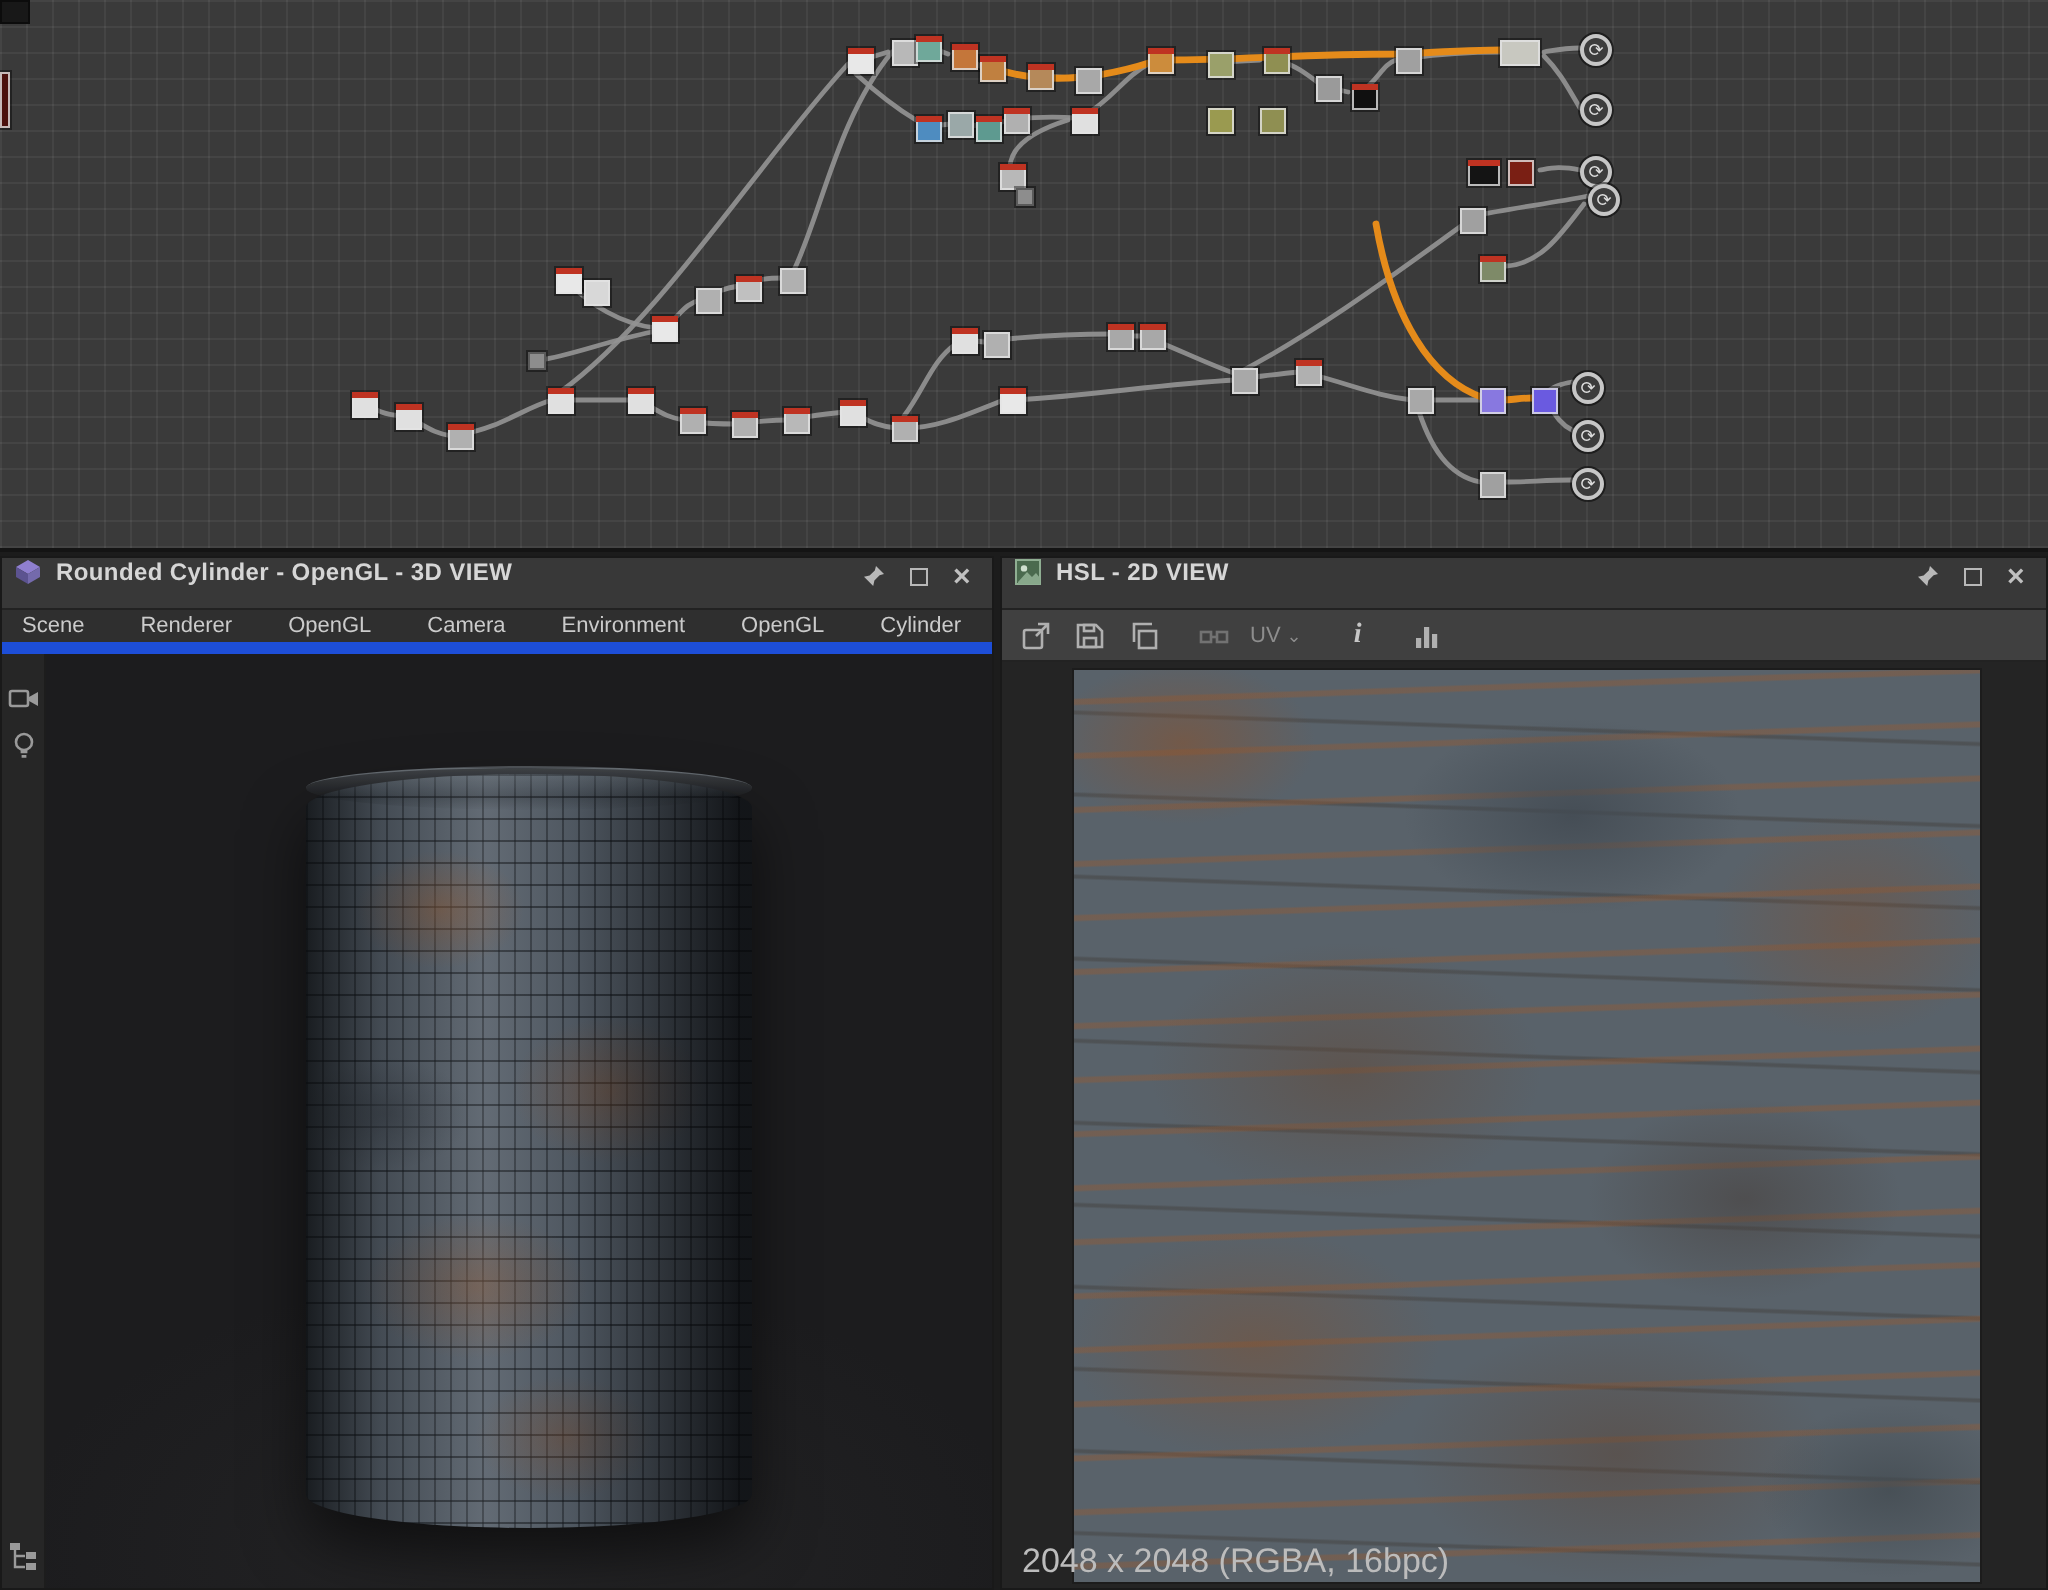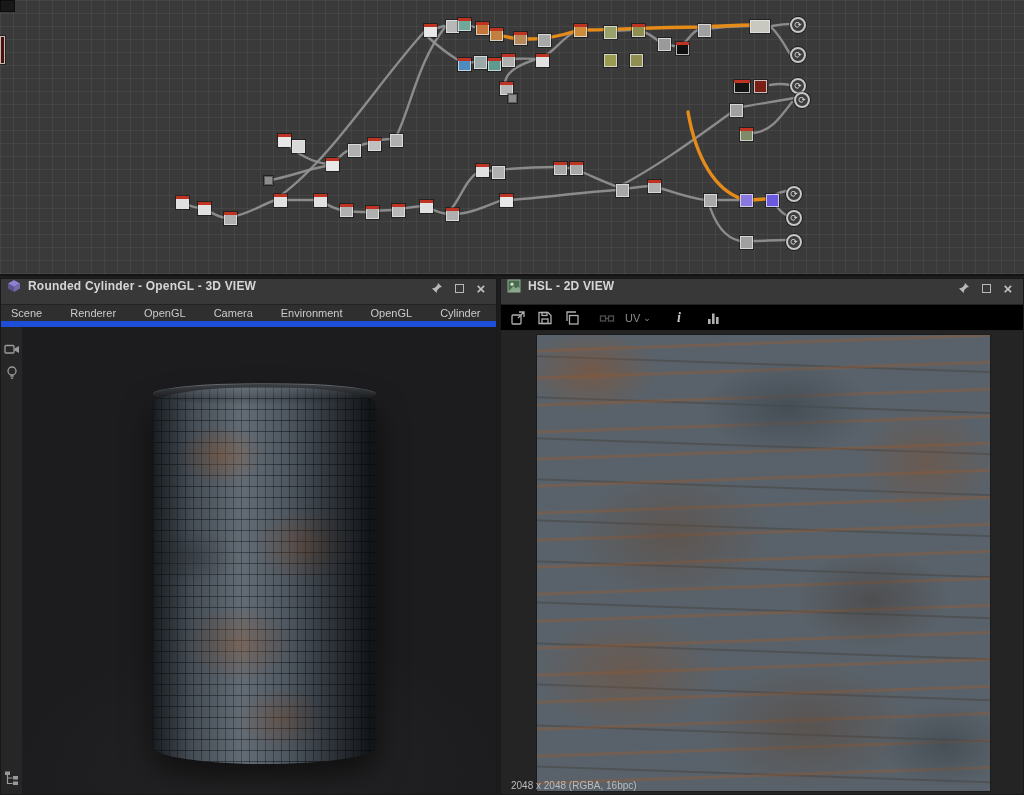--- a/index.html
+++ b/index.html
@@ -67,21 +67,21 @@
       radial-gradient(64px 44px at 58% 88%, rgba(122,76,46,.42), transparent 70%),
       radial-gradient(60px 40px at 18% 45%, rgba(60,66,74,.7), transparent 70%),
       repeating-linear-gradient(180deg, rgba(14,17,21,.55) 0 1px, transparent 1px 11px),
       repeating-linear-gradient(90deg, rgba(14,17,21,.42) 0 1px, transparent 1px 8px);
     box-shadow:0 14px 30px rgba(0,0,0,.55);}
   .cyltop{position:absolute;left:0;top:-4px;width:100%;height:22px;border-radius:50%;
     background:linear-gradient(180deg, rgba(130,140,148,.35), rgba(30,34,38,.25) 70%, transparent);
     border-top:1px solid rgba(170,180,188,.35);}
 
   
-  .toolbar2d{height:26px;background:#000000;display:flex;align-items:center;gap:9px;
+  .toolbar2d{height:26px;background:#404040;display:flex;align-items:center;gap:9px;
     padding:0 8px;border-bottom:1px solid #222;}
   .tool{width:18px;height:18px;display:flex;align-items:center;justify-content:center;}
   .tool.dim{opacity:.45;}
   .uvdrop{font-size:11px;color:#8d8d8d;display:flex;align-items:center;gap:3px;}
   .uvdrop .caret{font-size:9px;}
   .infoi{font-family:"Liberation Serif",serif;font-style:italic;font-weight:bold;
     font-size:14px;color:#c6c6c6;}
   .v2body{position:absolute;left:0;top:52px;right:0;bottom:0;background:#242424;}
   .tex2d{position:absolute;left:36px;top:4px;width:453px;height:456px;
     background-color:#59626a;
@@ -90,21 +90,21 @@
       radial-gradient(120px 70px at 55% 16%, rgba(66,74,82,.85), transparent 70%),
       radial-gradient(100px 80px at 86% 28%, rgba(130,78,44,.4), transparent 70%),
       radial-gradient(140px 92px at 30% 44%, rgba(98,72,54,.5), transparent 70%),
       radial-gradient(112px 72px at 74% 58%, rgba(70,62,58,.55), transparent 70%),
       radial-gradient(132px 82px at 20% 74%, rgba(126,80,48,.46), transparent 70%),
       radial-gradient(150px 92px at 60% 86%, rgba(90,68,54,.5), transparent 70%),
       radial-gradient(92px 62px at 90% 90%, rgba(66,74,80,.75), transparent 70%),
       repeating-linear-gradient(178deg, transparent 0 14px, rgba(152,90,48,.4) 15px 17px, transparent 18px 27px),
       repeating-linear-gradient(2deg, transparent 0 23px, rgba(58,52,46,.35) 24px 25px, transparent 26px 41px);
     box-shadow:0 0 0 1px #1c1c1c;}
-  .status2d{position:absolute;left:10px;bottom:3px;font-size:10px;color:#bcbcbc;z-index:3;}
+  .status2d{position:absolute;left:10px;bottom:3px;font-size:17px;color:#bcbcbc;z-index:3;}
 </style>
 </head>
 <body>
 
 <div class="stage">
 
   <div class="graph" id="graph">
     <div class="corner-chip"></div>
     <svg id="wires" width="1024" height="276">
         <path d="M183,202 C190,206 192,207 200,208" class="wire"></path>

